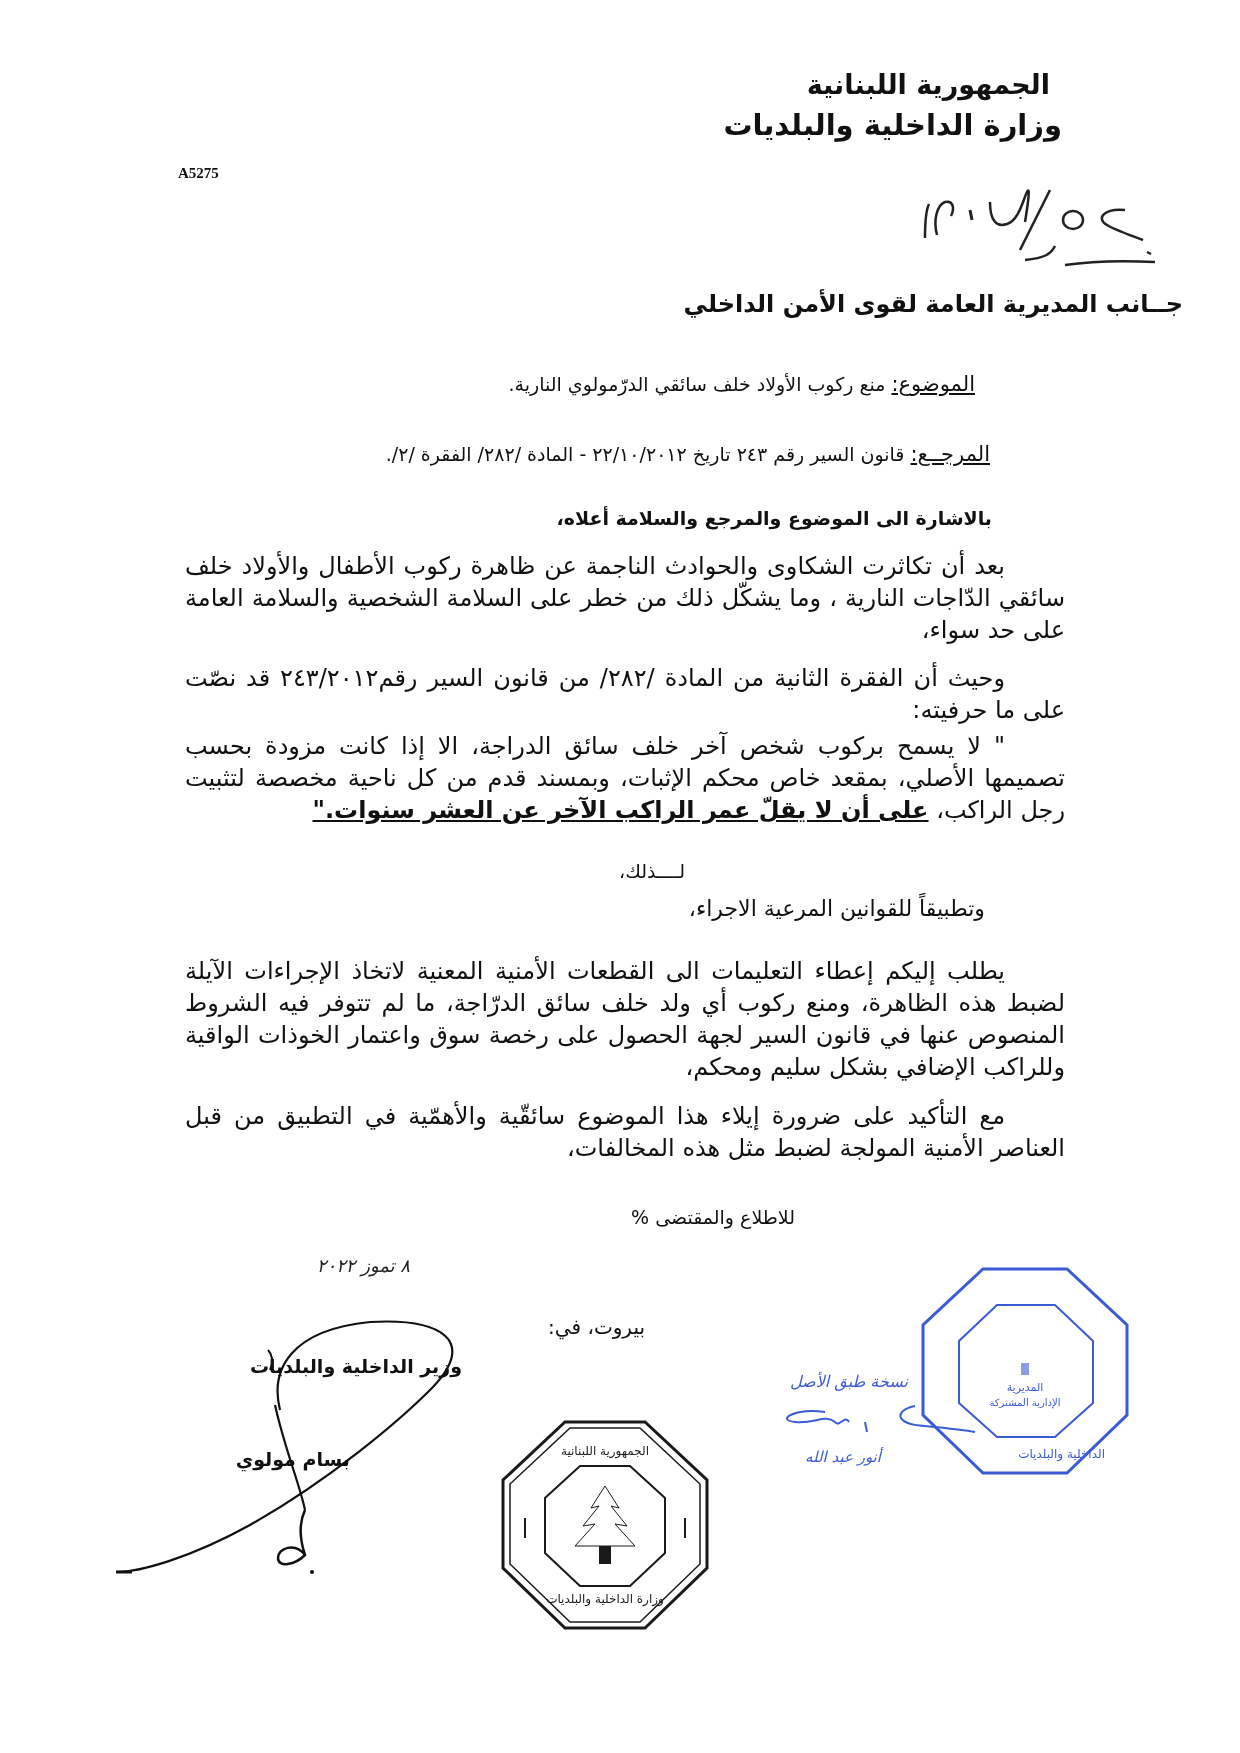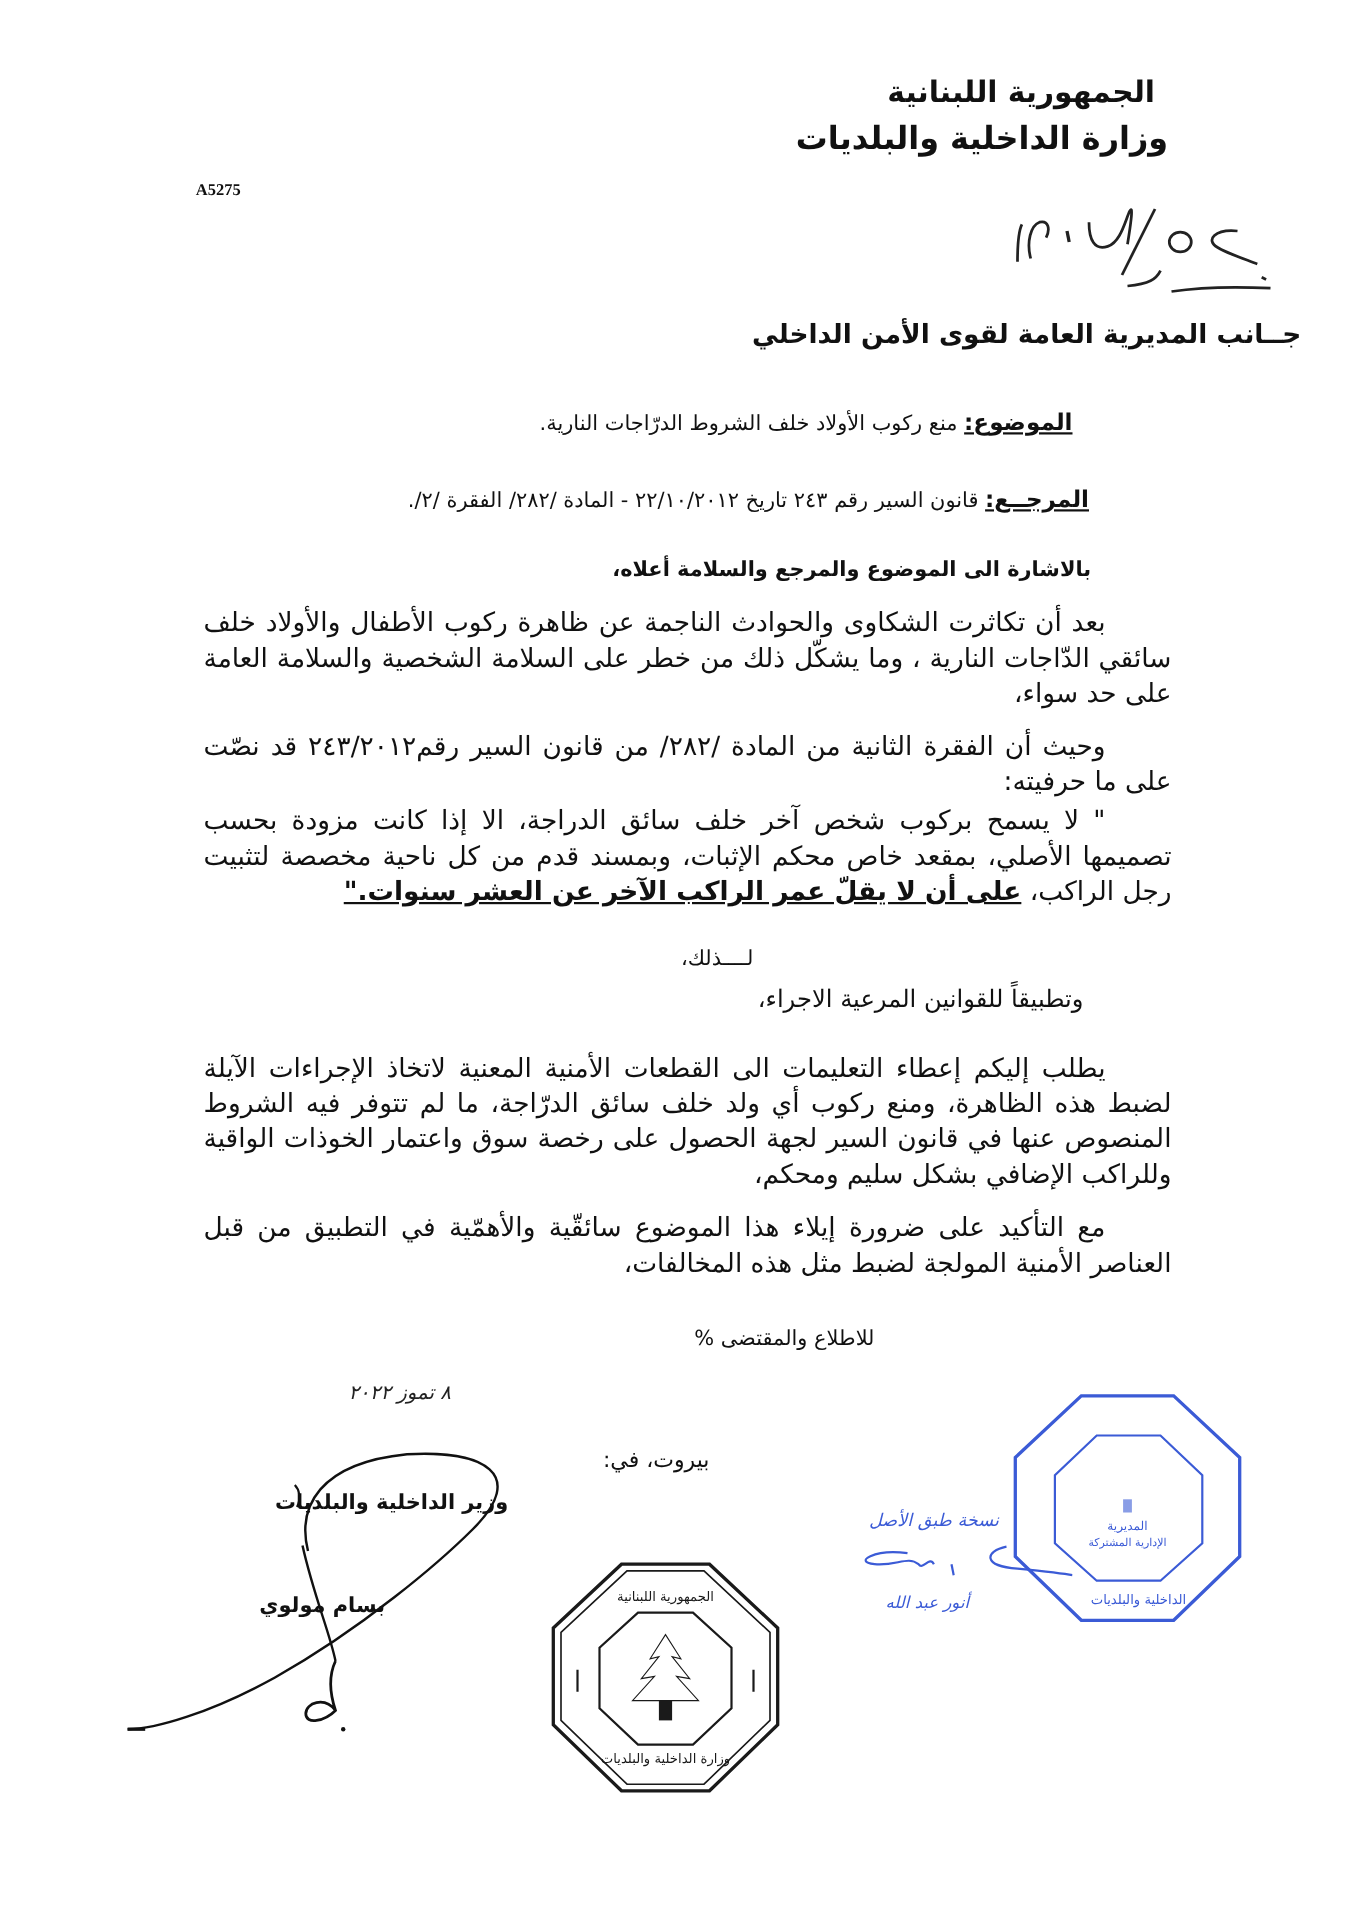--- a/index.html
+++ b/index.html
@@ -4,21 +4,21 @@
 <style>
   html, body { margin:0; padding:0; background:#ffffff; }
   body { width:1240px; height:1753px; position:relative; overflow:hidden;
          font-family:"DejaVu Sans", "Liberation Sans", sans-serif; color:#111; }
   .abs { position:absolute; }
   .rtl { direction:rtl; text-align:right; }
   .hdr { font-weight:bold; font-size:27px; line-height:38px; right:190px; text-align:right; direction:rtl; }
   .ref-code { left:178px; top:165px; font-family:"Liberation Serif", serif; font-weight:bold; font-size:15px; }
   .addressee { left:0; width:1183px; top:290px; text-align:right; font-weight:bold; font-size:24px; direction:rtl; }
   .line { font-size:19px; line-height:32px; }
-  .lbl { font-weight:bold; text-decoration:underline; font-size:21px; }
+  .lbl { font-weight:normal; text-decoration:underline; font-size:21px; }
   .para { position:absolute; left:185px; width:880px; direction:rtl; text-align:justify;
           font-size:24px; line-height:32px; text-align-last:right; }
   .indent { text-indent:60px; }
   .u { text-decoration:underline; font-weight:bold; }
   .bold { font-weight:bold; }
   .hand { color:#222; font-family:"DejaVu Serif", serif; font-style:italic; }
   svg.stroke path, svg.stroke line, svg.stroke polygon, svg.stroke ellipse { fill:none; }
 </style>
 </head>
 <body>
@@ -40,21 +40,21 @@
     <path d="M110 80 C130 78 136 74 140 66" stroke="#222" stroke-width="2.5"></path>
     <path d="M150 85 C170 82 200 80 240 82" stroke="#222" stroke-width="2.5"></path>
     <path d="M232 72 L236 74" stroke="#222" stroke-width="2.5"></path>
   </svg>
 </div>
 
 <div class="abs addressee">جــانب المديرية العامة لقوى الأمن الداخلي</div>
 
 <div class="abs rtl line" style="right:265px; top:368px; width:800px;">
   <span class="lbl">الموضوع:</span>
-  <span>منع ركوب الأولاد خلف الشروط الدرّاجات النارية.</span>
+  <span>منع ركوب الأولاد خلف سائقي الدرّمولوي النارية.</span>
 </div>
 
 <div class="abs rtl line" style="right:250px; top:438px; width:820px;text-align:right;">
   <span class="lbl">المرجــع:</span>
   <span>قانون السير رقم ٢٤٣ تاريخ ٢٢/١٠/٢٠١٢ - المادة /٢٨٢/ الفقرة /٢/.</span>
 </div>
 
 <div class="abs rtl bold" style="right:248px; top:502px; font-size:19px; line-height:32px;">بالاشارة الى الموضوع والمرجع والسلامة أعلاه،</div>
 
 <div class="para indent" style="top:550px;">بعد أن تكاثرت الشكاوى والحوادث الناجمة عن ظاهرة ركوب الأطفال والأولاد خلف سائقي الدّاجات النارية ، وما يشكّل ذلك من خطر على السلامة الشخصية والسلامة العامة على حد سواء،</div>
@@ -109,21 +109,21 @@
 
 <div class="abs" style="left:915px; top:1265px; width:220px; height:215px;">
   <svg width="220" height="215" viewBox="0 0 220 215" class="stroke">
     <polygon points="68,4 152,4 212,60 212,150 152,208 68,208 8,150 8,60" stroke="#3b5bd6" stroke-width="3"></polygon>
     <polygon points="82,40 140,40 178,76 178,138 140,172 82,172 44,138 44,76" stroke="#3b5bd6" stroke-width="2"></polygon>
     <path d="M110 52 L100 68 L106 67 L94 82 L104 81 L90 98 L130 98 L116 81 L126 82 L114 67 L120 68 Z" fill="#3b5bd6" opacity="0.6"></path>
     <rect x="106" y="98" width="8" height="12" fill="#3b5bd6" opacity="0.6"></rect>
   </svg>
   <div class="abs rtl" style="top:116px; left:60px; width:100px; text-align:center; font-size:11px; color:#3b5bd6;">المديرية</div>
   <div class="abs rtl" style="top:132px; left:55px; width:110px; text-align:center; font-size:10px; color:#3b5bd6;">الإدارية المشتركة</div>
-  <div class="abs rtl" style="top:182px; left:50px; width:140px; text-align:center; font-size:12px; color:#3b5bd6;">الداخلية والبلديات</div>
+  <div class="abs rtl" style="top:182px; left:50px; width:140px; font-size:12px; color:#3b5bd6;">الداخلية والبلديات</div>
 </div>
 
 <div class="abs rtl hand" style="left:790px; top:1372px; font-size:16px; color:#3b5bd6;">نسخة طبق الأصل</div>
 <div class="abs" style="left:775px; top:1400px; width:200px; height:40px;">
   <svg width="200" height="40" viewBox="0 0 200 40" class="stroke">
     <path d="M50 12 C20 8 0 20 20 22 C40 24 50 14 60 22 C64 28 70 14 74 22" stroke="#3b5bd6" stroke-width="2"></path>
     <path d="M140 6 C120 10 118 24 150 26 C170 28 190 30 200 32" stroke="#3b5bd6" stroke-width="2"></path>
     <path d="M90 22 L92 32" stroke="#3b5bd6" stroke-width="2"></path>
   </svg>
 </div>

